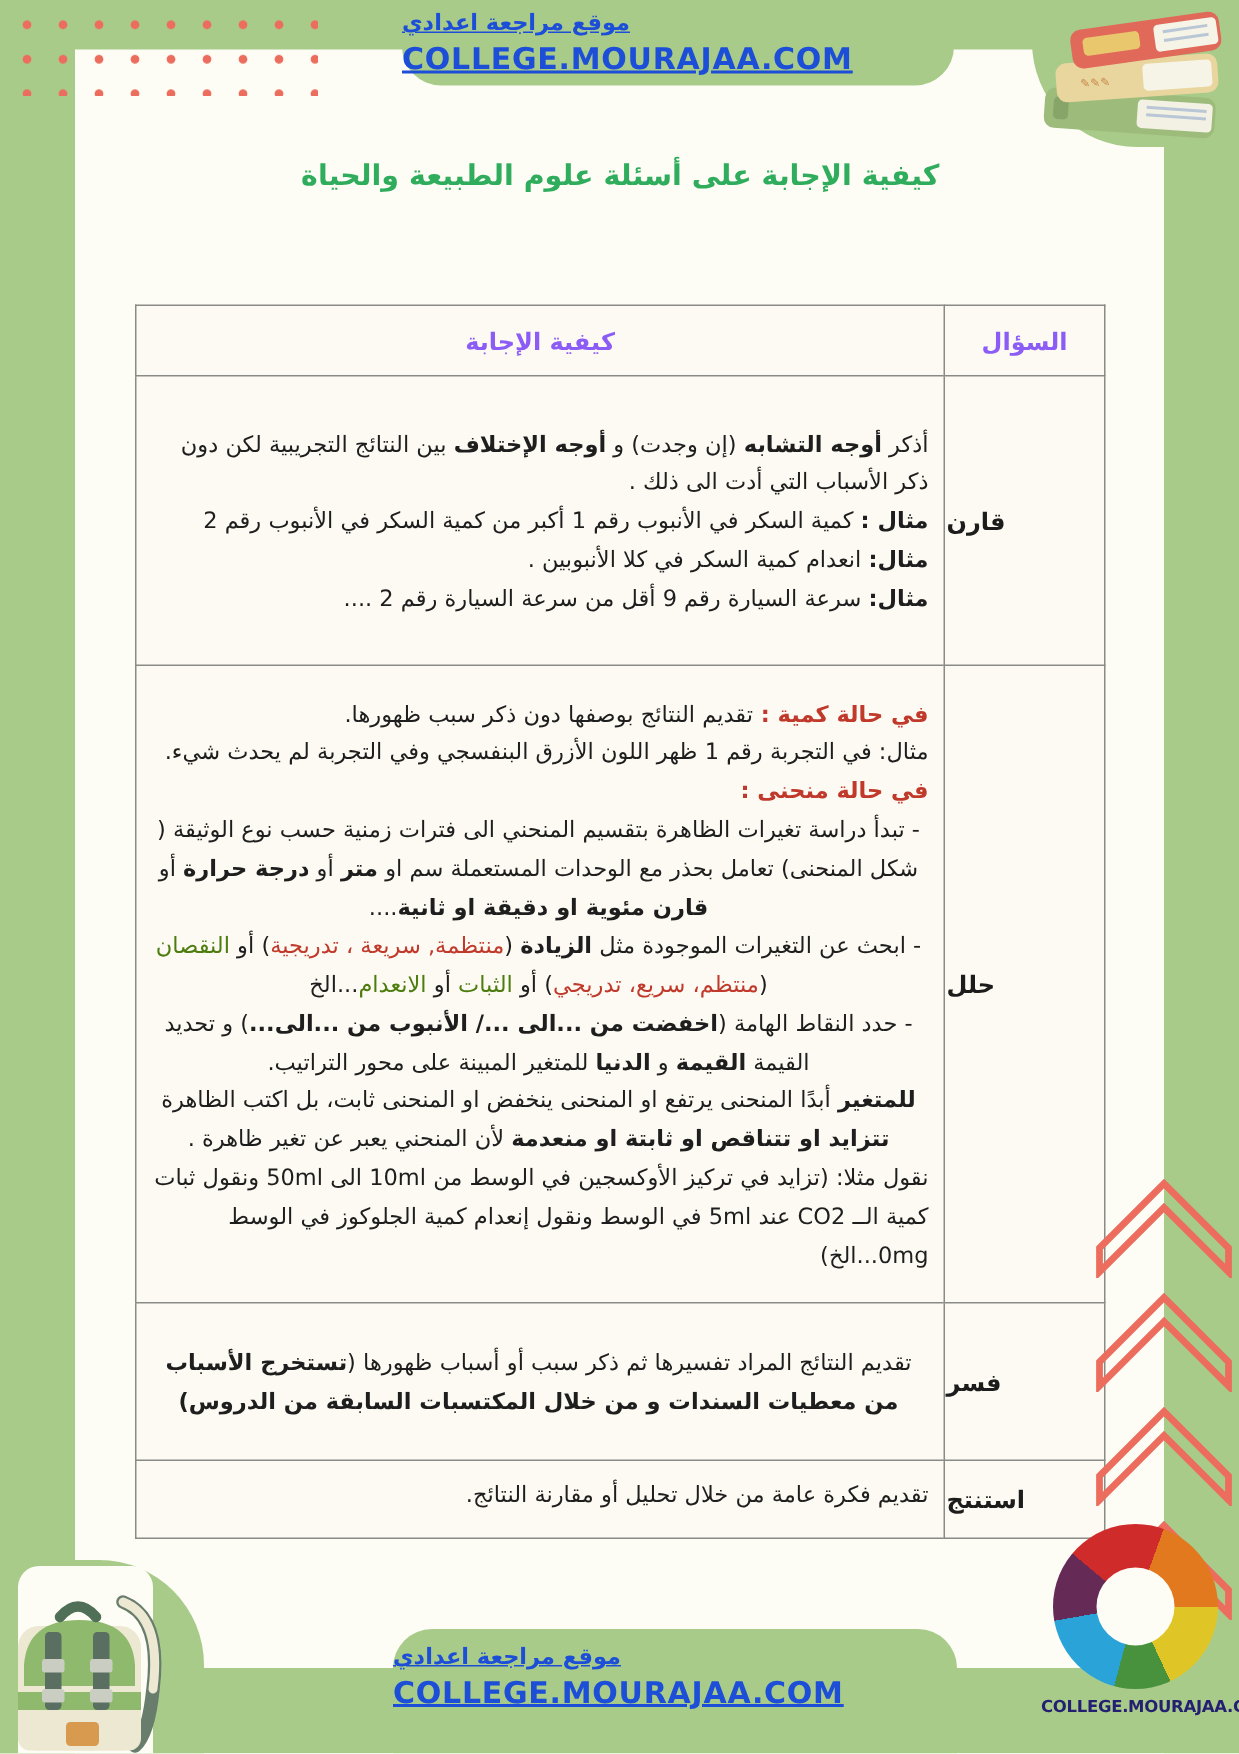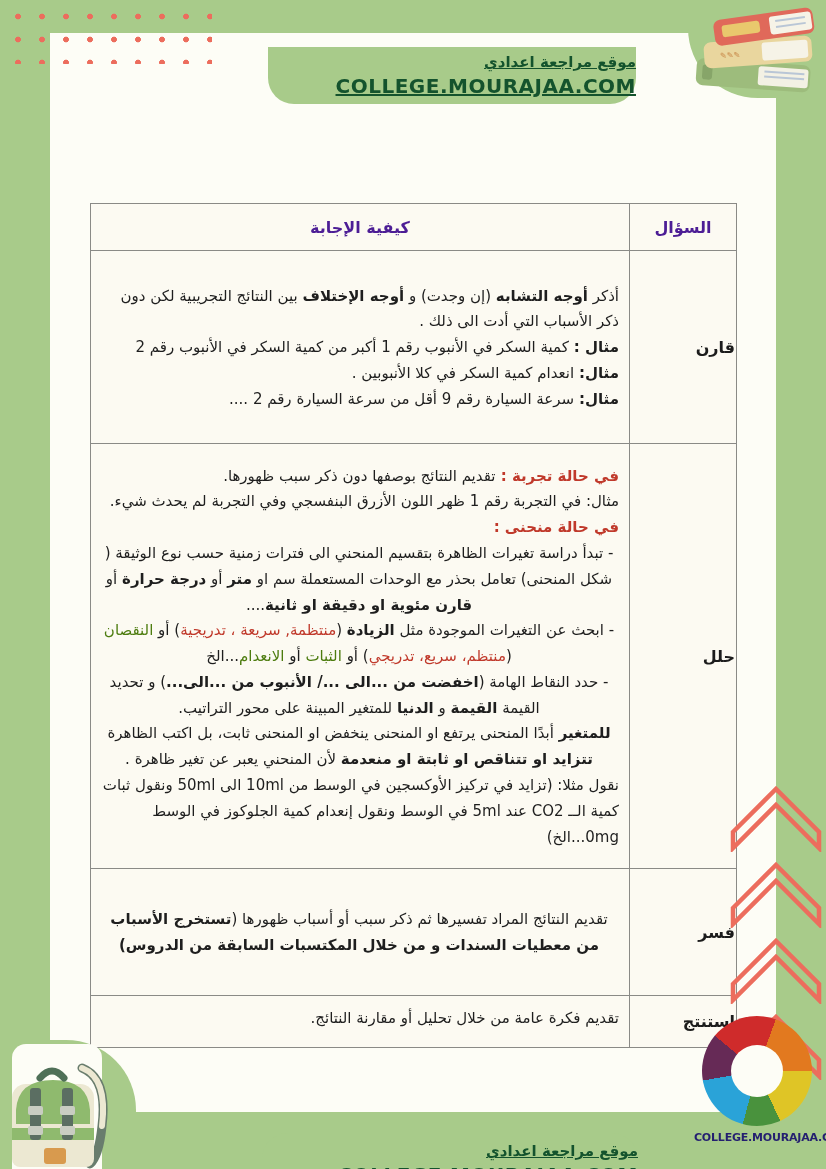--- a/index.html
+++ b/index.html
@@ -11,39 +11,39 @@
   .bottom-band{left:0;top:1112px;width:826px;height:57px;}
   .left-bar{left:0;top:0;width:50px;height:1169px;}
   .right-bar{left:776px;top:0;width:50px;height:1169px;}
   .corner-tr{left:688px;top:0;width:138px;height:98px;border-radius:0 0 0 70px;}
   .corner-bl{left:0;top:1040px;width:136px;height:130px;border-radius:0 70px 0 0;}
   
   .dots{position:absolute;left:0;top:2px;width:212px;height:62px;
         background-image:radial-gradient(circle,#ec6d5d 2.6px,rgba(0,0,0,0) 3.2px);
         background-size:24px 23px;background-position:6px 3px;}
   
-  .site-box{position:absolute;background:#a8cb8a;text-align:right;color:#14532d;margin-top:47px;}
+  .site-box{position:absolute;background:#a8cb8a;text-align:left;color:#1d4ed8;}
   .site-header{left:268px;top:0;width:368px;height:57px;border-radius:0 0 26px 26px;padding-top:4px;box-sizing:border-box;}
   .site-footer{left:262px;top:1086px;width:376px;height:83px;border-radius:26px 26px 0 0;padding-top:7px;box-sizing:border-box;}
   .site-name{font-size:15px;font-weight:bold;text-decoration:underline;line-height:22px;}
   .site-url{font-size:20px;font-weight:bold;text-decoration:underline;letter-spacing:.5px;line-height:26px;}
   
   .page-title{position:absolute;left:90px;top:106px;width:647px;text-align:center;
               color:#2fad5c;font-size:19px;font-weight:bold;direction:rtl;}
   
   table.answer-table{position:absolute;left:90px;top:203px;width:647px;direction:rtl;
         border-collapse:collapse;background:#fcfaf2;table-layout:fixed;}
   .answer-table td,.answer-table th{border:1.6px solid #8a8a86;vertical-align:middle;}
   .q-col{width:107px;}
-  .answer-table th{font-size:16px;font-weight:bold;color:#4c1d95;height:44px;text-align:center;}
-  .q-cell{font-size:16px;font-weight:bold;color:#1c1c1c;text-align:right;}
+  .answer-table th{font-size:16px;font-weight:bold;color:#8b5cf6;height:44px;text-align:center;}
+  .q-cell{font-size:16px;font-weight:bold;color:#1c1c1c;text-align:left;}
   .a-cell{font-size:15px;line-height:1.72;color:#1e1e1e;text-align:right;padding:12px 10px 10px 8px;vertical-align:top;}
   tbody tr:nth-child(1){height:193px;}
   tbody tr:nth-child(2){height:425px;}
-  tbody tr:nth-child(3){height:127px;}
+  tbody tr:nth-child(3){height:105px;}
   tbody tr:nth-child(3) .a-cell{text-align:center;vertical-align:middle;}
   tbody tr:nth-child(4){height:52px;}
   tbody tr:nth-child(4) .a-cell{vertical-align:middle;padding-top:4px;padding-left:27px;}
   .blk{margin:0;}
   .blk.li,.blk.pc{text-align:center;}
   .s-b{font-weight:bold;}
   .s-rb{font-weight:bold;color:#c0392b;}
   .s-r{color:#c0392b;}
   .s-bl{color:#4d7c0f;}
   
@@ -95,20 +95,21 @@
       <g transform="rotate(-8 70 22)">
         <rect x="22" y="8" width="100" height="26" rx="7" fill="#e0695a"></rect>
         <rect x="78" y="12" width="42" height="18" rx="3" fill="#f6f3e7"></rect>
         <rect x="30" y="14" width="38" height="12" rx="3" fill="#e9c86d"></rect>
         <line x1="84" y1="17" x2="114" y2="17" stroke="#b9c6d6" stroke-width="2"></line>
         <line x1="84" y1="23" x2="114" y2="23" stroke="#b9c6d6" stroke-width="2"></line>
       </g>
     </svg>
   </div>
 
+  <div class="page-title">كيفية الإجابة على أسئلة علوم الطبيعة والحياة</div>
 
   <table class="answer-table">
     <colgroup>
         <col class="q-col">
         <col>
       </colgroup>
     <thead>
       <tr>
         <th>السؤال</th>
         <th>كيفية الإجابة</th>
@@ -120,21 +121,21 @@
           <td class="a-cell">
             <div class="blk p"><span>أذكر </span><span class="s-b">أوجه التشابه</span><span> (إن وجدت) و </span><span class="s-b">أوجه الإختلاف</span><span> بين النتائج التجريبية لكن دون ذكر الأسباب التي أدت الى ذلك .</span></div>
             <div class="blk p"><span class="s-b">مثال :</span><span> كمية السكر في الأنبوب رقم 1 أكبر من كمية السكر في الأنبوب رقم 2</span></div>
             <div class="blk p"><span class="s-b">مثال:</span><span> انعدام كمية السكر في كلا الأنبوبين .</span></div>
             <div class="blk p"><span class="s-b">مثال:</span><span> سرعة السيارة رقم 9 أقل من سرعة السيارة رقم 2 ....</span></div>
           </td>
         </tr>
         <tr>
           <td class="q-cell">حلل</td>
           <td class="a-cell">
-            <div class="blk p"><span class="s-rb">في حالة تجربة : </span><span>تقديم النتائج بوصفها دون ذكر سبب ظهورها.</span></div>
+            <div class="blk p"><span class="s-rb">في حالة كمية : </span><span>تقديم النتائج بوصفها دون ذكر سبب ظهورها.</span></div>
             <div class="blk p"><span>مثال: في التجربة رقم 1 ظهر اللون الأزرق البنفسجي وفي التجربة لم يحدث شيء.</span></div>
             <div class="blk p"><span class="s-rb">في حالة منحنى :</span></div>
             <div class="blk li"><span>-  </span><span>تبدأ دراسة تغيرات الظاهرة بتقسيم المنحني الى فترات زمنية حسب نوع الوثيقة ( شكل المنحنى) تعامل بحذر مع الوحدات المستعملة سم او </span><span class="s-b">متر</span><span> أو </span><span class="s-b">درجة حرارة</span><span> أو </span><span class="s-b">قارن مئوية او دقيقة او ثانية</span><span>....</span></div>
             <div class="blk li"><span>-  </span><span>ابحث عن التغيرات الموجودة مثل </span><span class="s-b">الزيادة</span><span> (</span><span class="s-r">منتظمة, سريعة ، تدريجية</span><span>) أو </span><span class="s-bl">النقصان</span><span> (</span><span class="s-r">منتظم، سريع، تدريجي</span><span>) أو </span><span class="s-bl">الثبات</span><span> أو </span><span class="s-bl">الانعدام</span><span>...الخ</span></div>
             <div class="blk li"><span>-  </span><span>حدد النقاط الهامة (</span><span class="s-b">اخفضت من ...الى .../ الأنبوب من ...الى...</span><span>) و تحديد القيمة </span><span class="s-b">القيمة</span><span> و </span><span class="s-b">الدنيا</span><span> للمتغير المبينة على محور التراتيب.</span></div>
             <div class="blk pc"><span class="s-b">للمتغير</span><span> أبدًا المنحنى يرتفع او المنحنى ينخفض او المنحنى ثابت، بل اكتب الظاهرة </span><span class="s-b">تتزايد او تتناقص او ثابتة او منعدمة</span><span> لأن المنحني يعبر عن تغير ظاهرة .</span></div>
             <div class="blk p"><span>نقول مثلا: (تزايد في تركيز الأوكسجين في الوسط من 10ml الى 50ml ونقول ثبات كمية الــ CO2 عند 5ml في الوسط ونقول إنعدام كمية الجلوكوز في الوسط 0mg...الخ)</span></div>
           </td>
         </tr>
         <tr>

